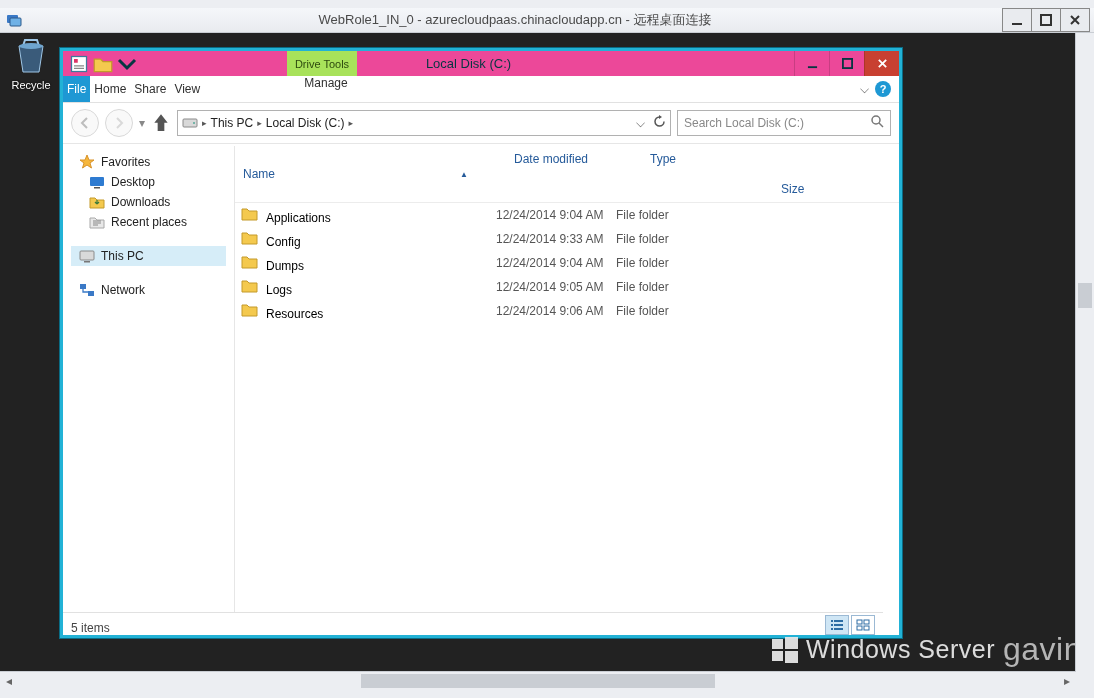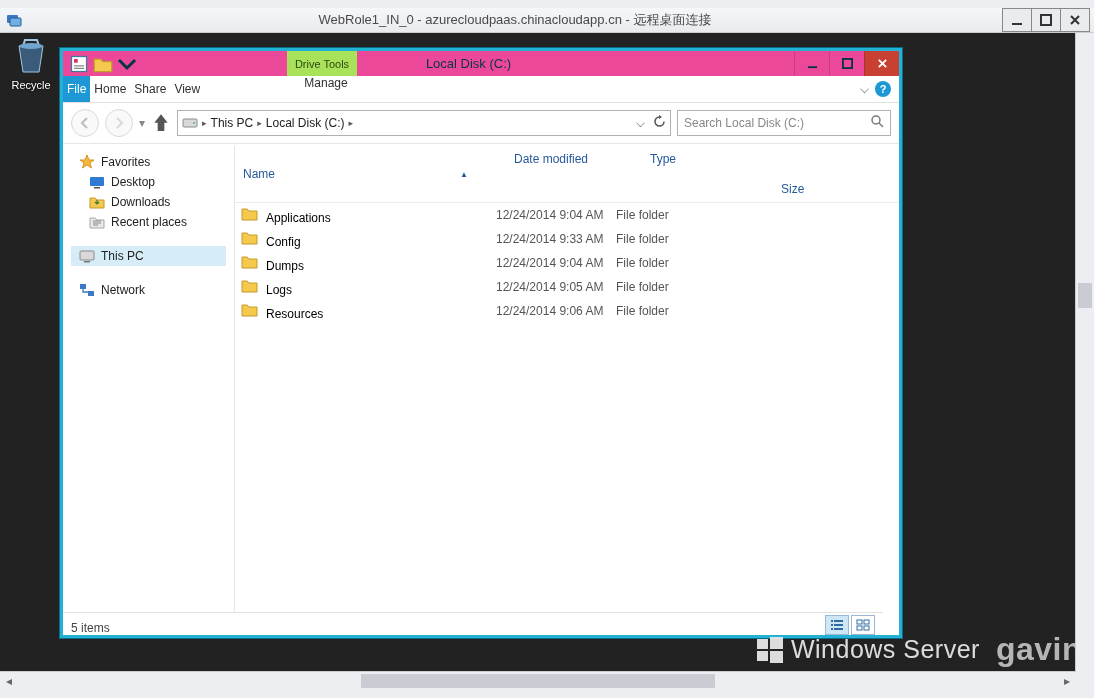--- a/index.html
+++ b/index.html
@@ -13,21 +13,21 @@
   .rdp-winbtn{width:28px;height:22px;border:1px solid #888;margin-right:-1px;
     display:flex;align-items:center;justify-content:center;background:#e9ebef;}
   .rdp-winbtn svg{width:12px;height:12px;}
   
   .remote-desktop{position:absolute;left:0;right:0;top:24px;bottom:26px;background:#222;}
   .recycle{position:absolute;top:12px;left:8px;width:46px;text-align:center;color:#fff;}
   .recycle svg{width:36px;height:40px;}
   .recycle div{font-size:11px;text-shadow:0 0 2px #000;}
   .watermark{position:absolute;right:12px;bottom:4px;color:#e7e7e7;font-size:25px;
     font-family:"Segoe UI Light",sans-serif;letter-spacing:.5px;opacity:.95;display:flex;align-items:center;gap:8px;}
-  .watermark .gavin{font-size:32px;color:#bdbdbd;margin-left:8px;font-weight:bold;}
+  .watermark .gavin{font-size:32px;color:#bdbdbd;}
   
   .explorer{position:absolute;left:60px;top:24px;width:836px;height:584px;
     border:3px solid #22b2d6;background:#fff;box-shadow:0 0 0 1px #0a6c85;}
   .ex-titlebar{height:25px;background:#ec4899;display:flex;align-items:stretch;position:relative;}
   .qat{display:flex;align-items:center;gap:4px;padding:0 6px;}
   .qat-slot{width:20px;height:20px;display:flex;align-items:center;justify-content:center;}
   .drive-tools{margin-left:auto;margin-right:auto;position:absolute;left:224px;top:0;
     width:70px;height:25px;background:#a8e25a;display:flex;align-items:center;justify-content:center;
     font-size:11px;color:#2d4a0e;}
   .ex-title{flex:1;display:flex;align-items:center;justify-content:center;color:#073642;font-size:13px;}

